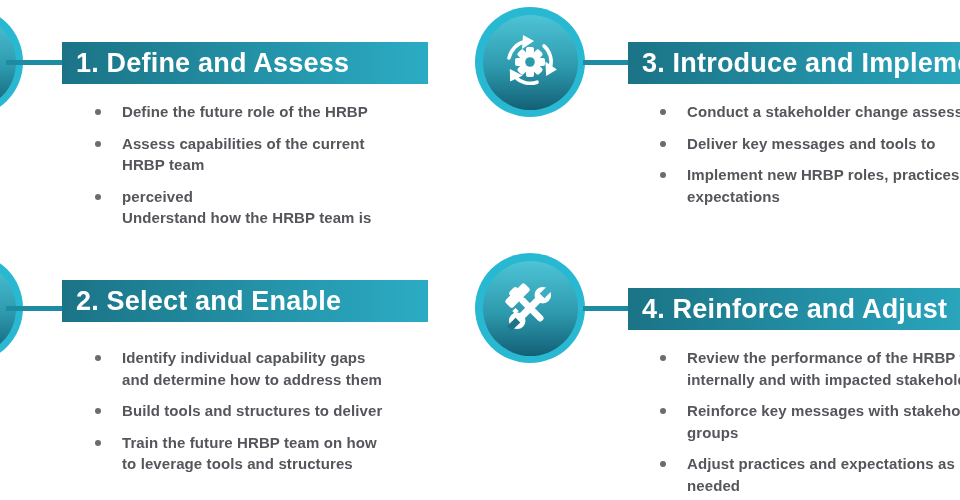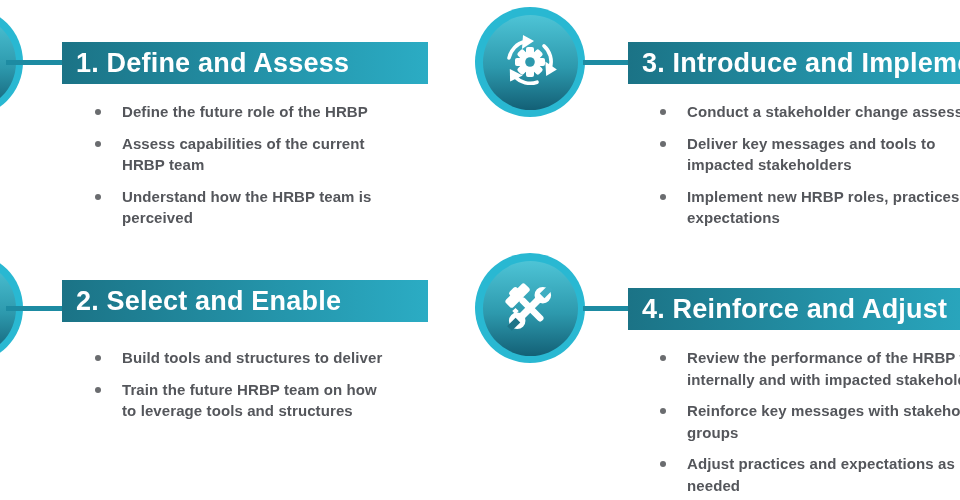--- a/index.html
+++ b/index.html
@@ -55,22 +55,22 @@
     <div class="item">
       <span class="dot"></span>
       <div class="lines">
         <div class="line">Assess capabilities of the current</div>
         <div class="line">HRBP team</div>
       </div>
     </div>
     <div class="item">
       <span class="dot"></span>
       <div class="lines">
+        <div class="line">perceived</div>
         <div class="line">Understand how the HRBP team is</div>
-        <div class="line">perceived</div>
       </div>
     </div>
   </div>
 
   <div class="badge" style="left:475px;top:7px">
     <div class="badge-inner">
       <svg width="58" height="58" viewBox="-29 -29 58 58">
         <g fill="none" stroke="#FFFFFF" stroke-width="3.6" stroke-linecap="round">
           <path d="M -21 -4 A 21 21 0 0 1 -5 -20.4"></path>
           <path transform="rotate(120)" d="M -21 -4 A 21 21 0 0 1 -5 -20.4"></path>
@@ -98,40 +98,46 @@
     <div class="item">
       <span class="dot"></span>
       <div class="lines">
           <div class="line">Conduct a stakeholder change assessment</div>
         </div>
     </div>
     <div class="item">
       <span class="dot"></span>
       <div class="lines">
         <div class="line">Deliver key messages and tools to</div>
-        <div class="line">impacted stakeholders</div>
       </div>
     </div>
     <div class="item">
       <span class="dot"></span>
       <div class="lines">
         <div class="line">Implement new HRBP roles, practices and</div>
         <div class="line">expectations</div>
       </div>
     </div>
   </div>
 
   <div class="badge" style="left:-87px;top:253px">
     <div class="badge-inner"></div>
   </div>
   <div class="conn" style="left:6px;top:306px;width:56px"></div>
   <div class="bar" style="left:62px;top:280px">
     <span>2. Select and Enable</span>
   </div>
   <div class="bullets" style="left:95px;top:347px">
+    <div class="item">
+      <span class="dot"></span>
+      <div class="lines">
+        <div class="line">Identify individual capability gaps</div>
+        <div class="line">and determine how to address them</div>
+      </div>
+    </div>
     <div class="item">
       <span class="dot"></span>
       <div class="lines">
         <div class="line">Build tools and structures to deliver</div>
       </div>
     </div>
     <div class="item">
       <span class="dot"></span>
       <div class="lines">
         <div class="line">Train the future HRBP team on how</div>

